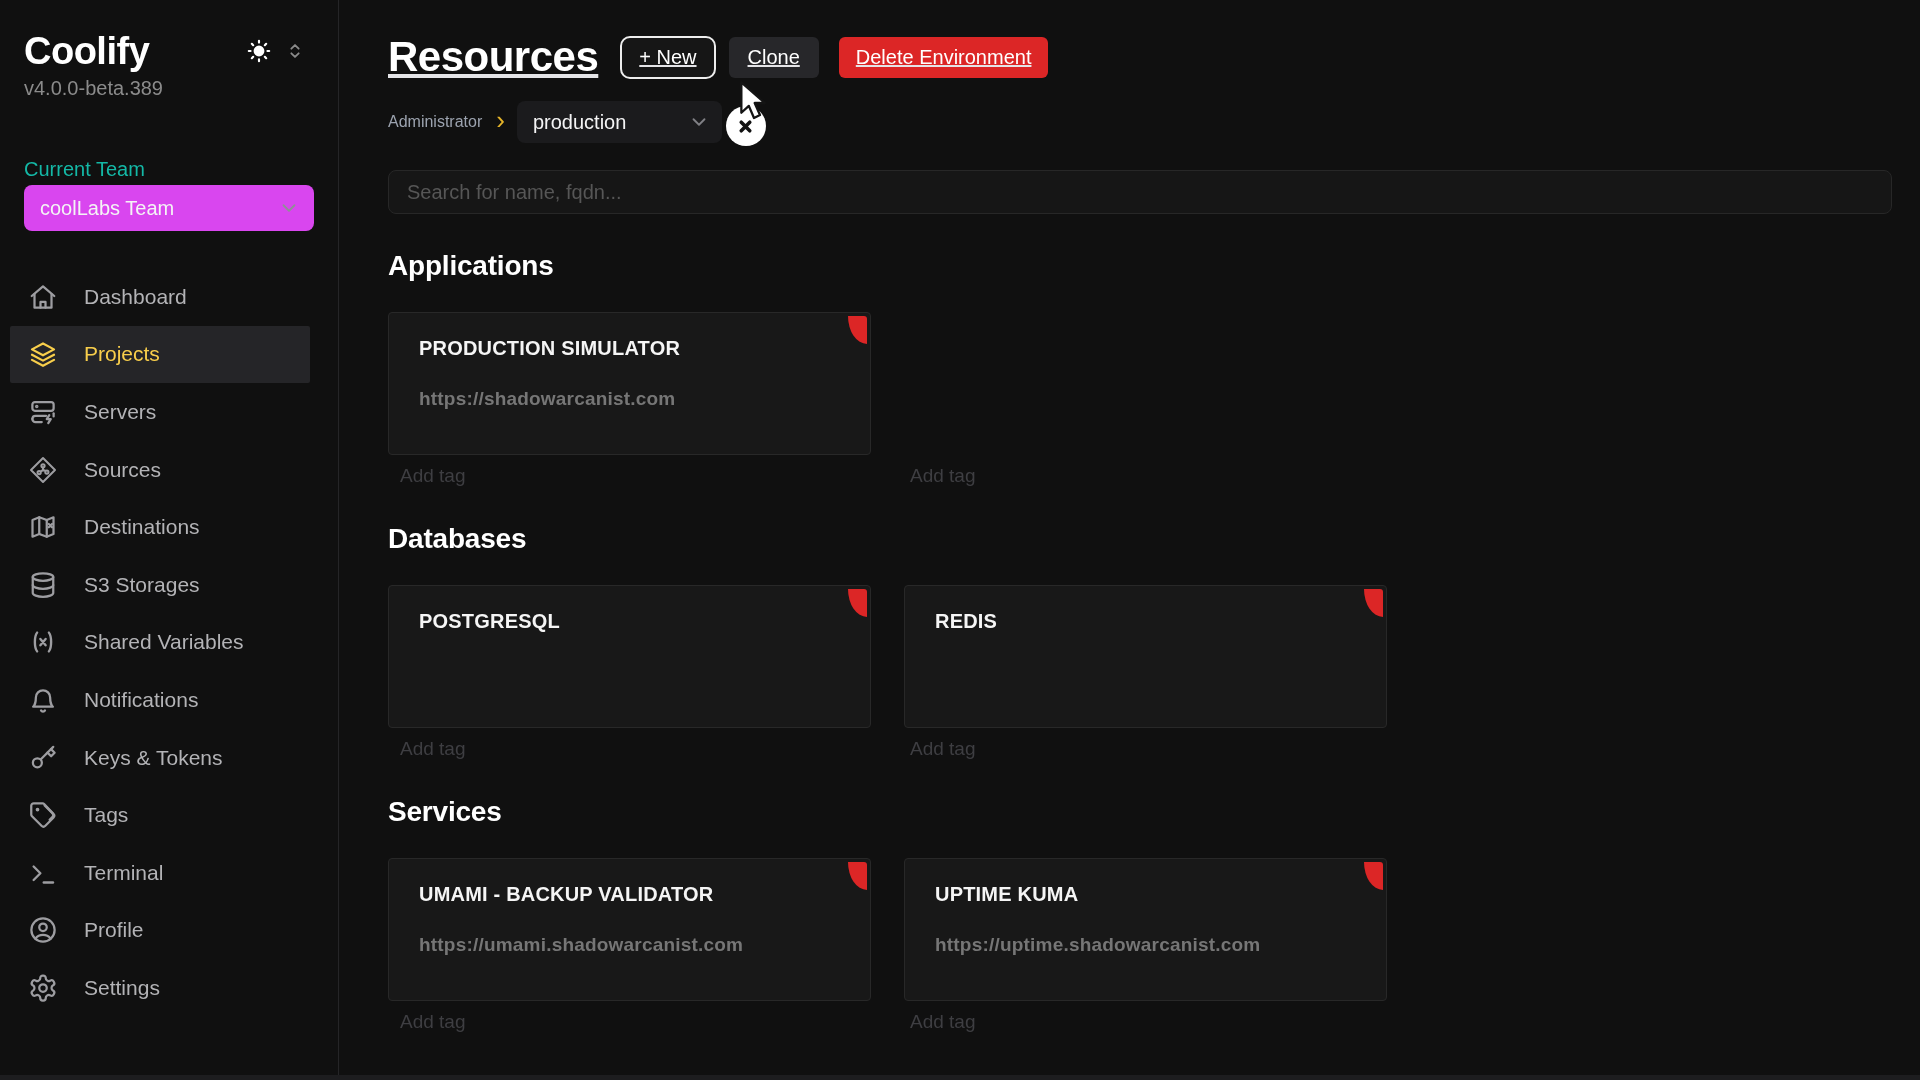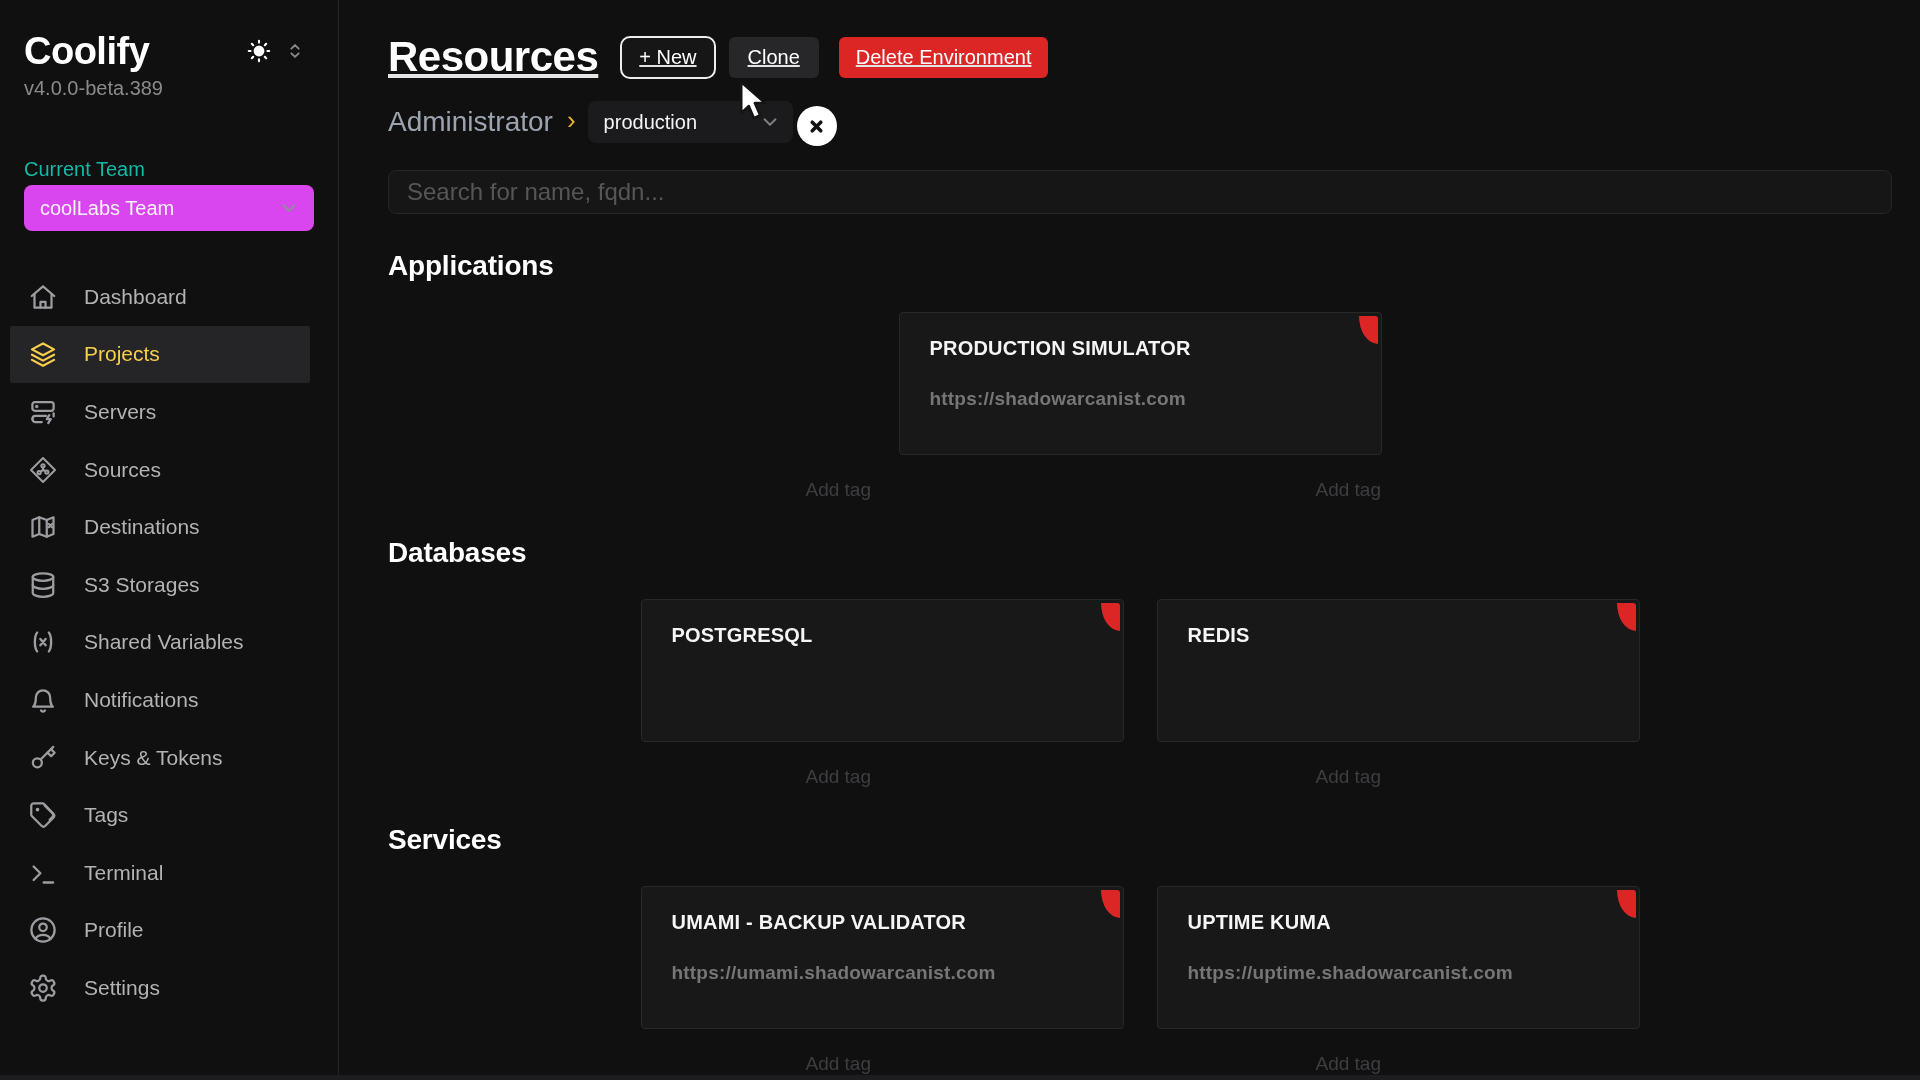--- a/index.html
+++ b/index.html
@@ -54,55 +54,55 @@
   }
   .btn-clone {
     margin-left:13px; padding:9px 19px; background:#27272a;
     border:none; border-radius:6px;
   }
   .btn-delete {
     margin-left:20px; padding:9px 17px; background:#dc2626;
     border:none; border-radius:6px;
   }
   .breadcrumb-row { margin-top:14px; display:flex; align-items:center; height:44px; }
-  .crumb-team { font-size:28px; color:#9ca3af; }
+  .crumb-team { font-size:16px; color:#9ca3af; }
   .crumb-chev { font-size:26px; color:#e5b429; margin:0 12px 0 14px; line-height:1; padding-bottom:4px; }
   .env-select {
     width:205px; height:42px; background:#1b1b1d; border-radius:8px;
     display:flex; align-items:center; justify-content:space-between;
     padding:0 12px 0 16px; cursor:pointer;
   }
   .env-select span { font-size:20px; color:#f4f4f5; }
   .close-circle {
     width:40px; height:40px; border-radius:50%; background:#ffffff;
     display:flex; align-items:center; justify-content:center;
     margin-left:4px; margin-top:8px; cursor:pointer; border:none; flex:none;
   }
   .search-wrap { margin-top:26px; }
   .search-input {
     width:100%; height:44px; background:#161616;
     border:1px solid #272727; border-radius:8px;
-    padding:0 18px; font-size:24px; color:#d4d4d8; outline:none;
+    padding:0 18px; font-size:20px; color:#d4d4d8; outline:none;
     font-family:"Liberation Sans", sans-serif;
   }
   .search-input::placeholder { color:#565656; }
   h2 { font-size:28px; font-weight:700; color:#ffffff; margin:36px 0 30px 0; letter-spacing:-0.2px; }
-  .cards-row { display:flex; gap:33px;justify-content:center; }
+  .cards-row { display:flex; gap:33px; }
   .card {
     width:483px; height:143px; background:#181818;
     border:1px solid #282828; border-radius:4px;
     padding:24px 30px; position:relative; cursor:pointer;
   }
   .card-title { font-size:20px; font-weight:700; color:#f5f5f5; letter-spacing:0.2px; }
   .card-url { font-size:19px; font-weight:600; color:#767676; margin-top:28px; letter-spacing:0.2px; }
   .notch {
     position:absolute; top:3px; right:3px; width:19px; height:28px;
     background:#dc2626; border-radius:0 3px 0 100%;
   }
-  .addtag-row { display:flex; gap:27px; margin-top:24px;text-align:right; }
+  .addtag-row { display:flex; gap:27px; margin-top:10px; }
   .addtag { width:483px; font-size:19px; color:#3e3e42; padding-left:12px; cursor:pointer; }
 
   .cursor-pointer { position:absolute; left:733px; top:80px; z-index:50; pointer-events:none; }
   .bottom-strip { position:absolute; left:0; bottom:0; width:100%; height:5px; background:#1d1d1f; }
 
   svg.ic { display:block; }
 </style>
 </head>
 <body>
 

